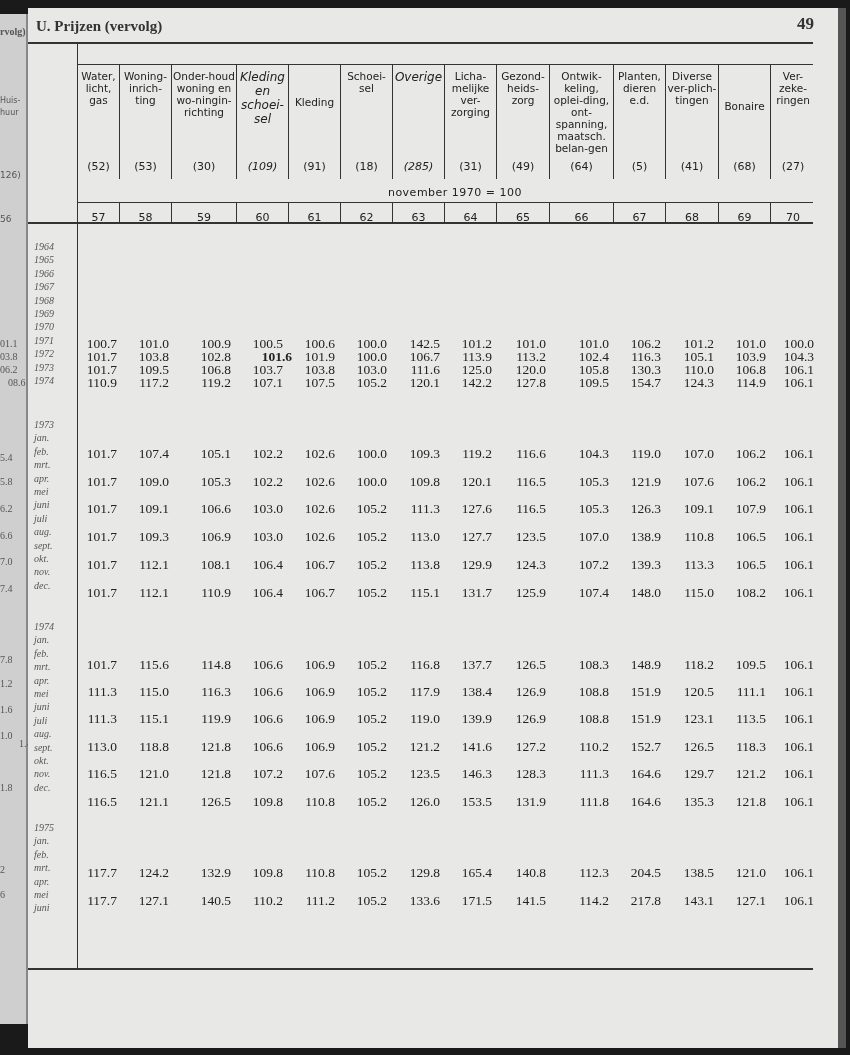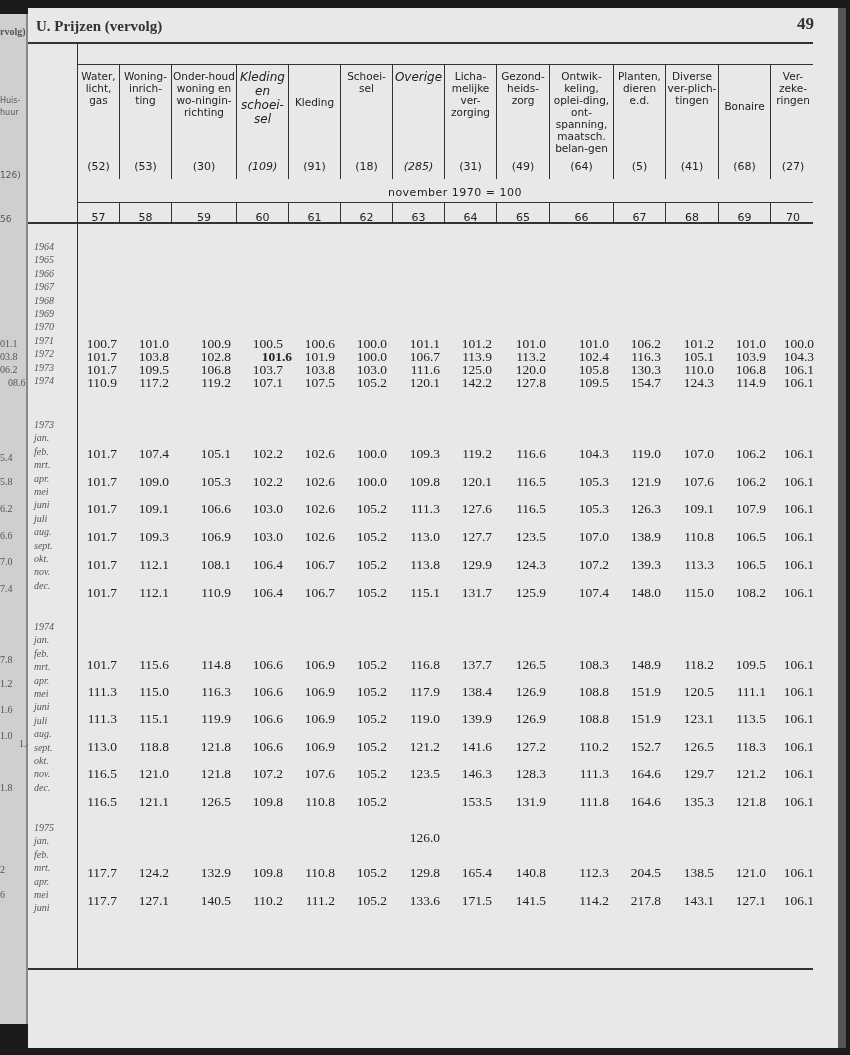--- a/index.html
+++ b/index.html
@@ -184,21 +184,21 @@
       <div class="rowlabel" style="top: 893.4px;">juni</div>
     </div>
 
   <div id="cells">
       <div class="cell" style="left: 45px; top: 328px;">100.7</div>
       <div class="cell" style="left: 97px; top: 328px;">101.0</div>
       <div class="cell" style="left: 159px; top: 328px;">100.9</div>
       <div class="cell" style="left: 211px; top: 328px;">100.5</div>
       <div class="cell" style="left: 263px; top: 328px;">100.6</div>
       <div class="cell" style="left: 315px; top: 328px;">100.0</div>
-      <div class="cell" style="left: 368px; top: 328px;">101.1</div>
+      <div class="cell" style="left: 368px; top: 328px;">142.5</div>
       <div class="cell" style="left: 420px; top: 328px;">101.2</div>
       <div class="cell" style="left: 474px; top: 328px;">101.0</div>
       <div class="cell" style="left: 537px; top: 328px;">101.0</div>
       <div class="cell" style="left: 589px; top: 328px;">106.2</div>
       <div class="cell" style="left: 642px; top: 328px;">101.2</div>
       <div class="cell" style="left: 694px; top: 328px;">101.0</div>
       <div class="cell" style="left: 742px; top: 328px;">100.0</div>
       <div class="cell" style="left: 45px; top: 341px;">101.7</div>
       <div class="cell" style="left: 97px; top: 341px;">103.8</div>
       <div class="cell" style="left: 159px; top: 341px;">102.8</div>
@@ -394,21 +394,21 @@
       <div class="cell" style="left: 589px; top: 758px;">164.6</div>
       <div class="cell" style="left: 642px; top: 758px;">129.7</div>
       <div class="cell" style="left: 694px; top: 758px;">121.2</div>
       <div class="cell" style="left: 742px; top: 758px;">106.1</div>
       <div class="cell" style="left: 45px; top: 786px;">116.5</div>
       <div class="cell" style="left: 97px; top: 786px;">121.1</div>
       <div class="cell" style="left: 159px; top: 786px;">126.5</div>
       <div class="cell" style="left: 211px; top: 786px;">109.8</div>
       <div class="cell" style="left: 263px; top: 786px;">110.8</div>
       <div class="cell" style="left: 315px; top: 786px;">105.2</div>
-      <div class="cell" style="left: 368px; top: 786px; margin-top: 36px;">126.0</div>
+      <div class="cell" style="left: 368px; top: 786px;">126.0</div>
       <div class="cell" style="left: 420px; top: 786px;">153.5</div>
       <div class="cell" style="left: 474px; top: 786px;">131.9</div>
       <div class="cell" style="left: 537px; top: 786px;">111.8</div>
       <div class="cell" style="left: 589px; top: 786px;">164.6</div>
       <div class="cell" style="left: 642px; top: 786px;">135.3</div>
       <div class="cell" style="left: 694px; top: 786px;">121.8</div>
       <div class="cell" style="left: 742px; top: 786px;">106.1</div>
       <div class="cell" style="left: 45px; top: 857px;">117.7</div>
       <div class="cell" style="left: 97px; top: 857px;">124.2</div>
       <div class="cell" style="left: 159px; top: 857px;">132.9</div>

